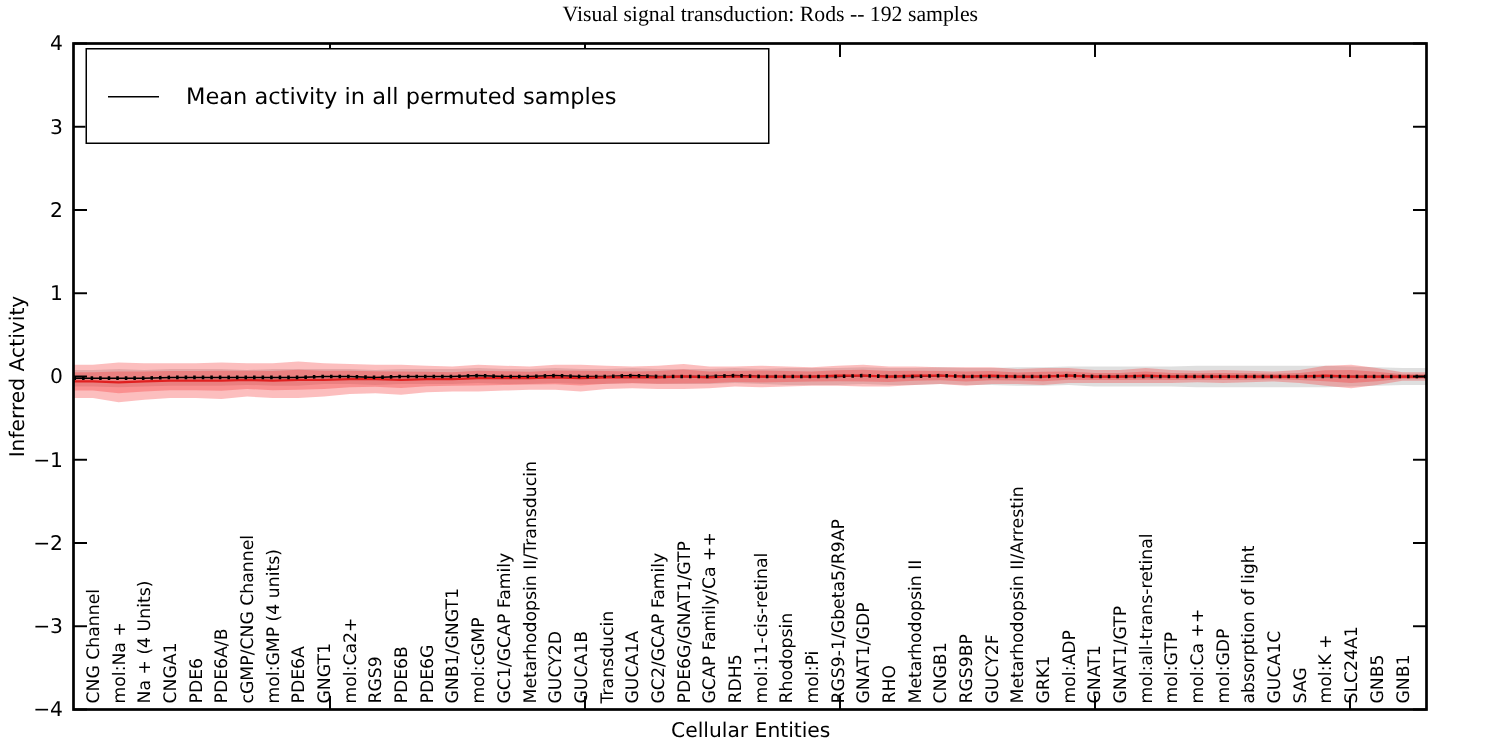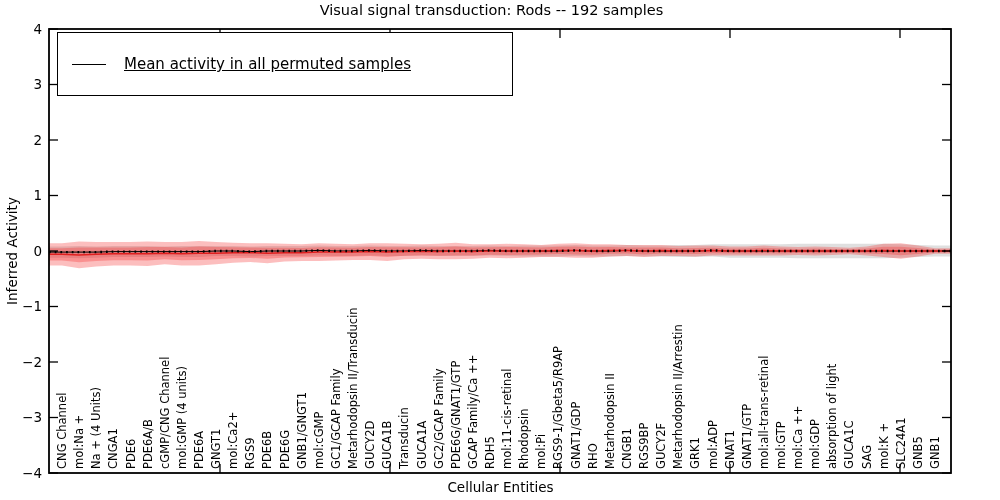--- a/index.html
+++ b/index.html
@@ -1,41 +1,41 @@
 <!DOCTYPE html>
 <html><head>
 <meta charset="utf-8">
 <style>
   html,body{margin:0;padding:0;background:#ffffff;}
   .figure{
     position:relative;width:1000px;height:500px;background:#ffffff;
     font-family:"DejaVu Sans","Liberation Sans",sans-serif;color:#000;overflow:hidden;
   }
   .title{
-    position:absolute;left:41px;top:2px;width:901px;text-align:center;
-    font-size:14.5px;color:#000;
+    position:absolute;left:63px;top:2px;width:901px;text-align:center;
+    font-size:14.5px;color:#000;font-family:Liberation Serif, serif;
   }
   .xlabel{
     position:absolute;left:50px;top:479px;width:901px;text-align:center;
     font-size:13.5px;color:#000;
   }
   .ylabel{
     position:absolute;left:12px;top:251px;font-size:13.5px;color:#000;
     transform:translate(-50%,-50%) rotate(-90deg);white-space:nowrap;
   }
   svg{position:absolute;left:0;top:0;}
   .legend{
     position:absolute;left:57px;top:32px;width:456px;height:64px;
     border:1.8px solid #000;background:#fff;box-sizing:border-box;
     display:flex;flex-direction:column;justify-content:space-around;
     padding:4px 0 4px 14px;
   }
   .legend-row{display:flex;align-items:center;height:24px;}
   .legend-swatch{display:inline-block;width:34px;border-top:1.6px solid #000;margin-right:18px;}
-  .legend-label{font-size:15px;white-space:nowrap;text-decoration:underline;}
+  .legend-label{font-size:15px;white-space:nowrap;}
 </style>
 </head>
 <body>
 
 <div class="figure">
   <div class="title">Visual signal transduction: Rods -- 192 samples</div>
   <div class="ylabel">Inferred Activity</div>
   <div class="xlabel">Cellular Entities</div>
 
   <svg id="plot" width="1000" height="500">

